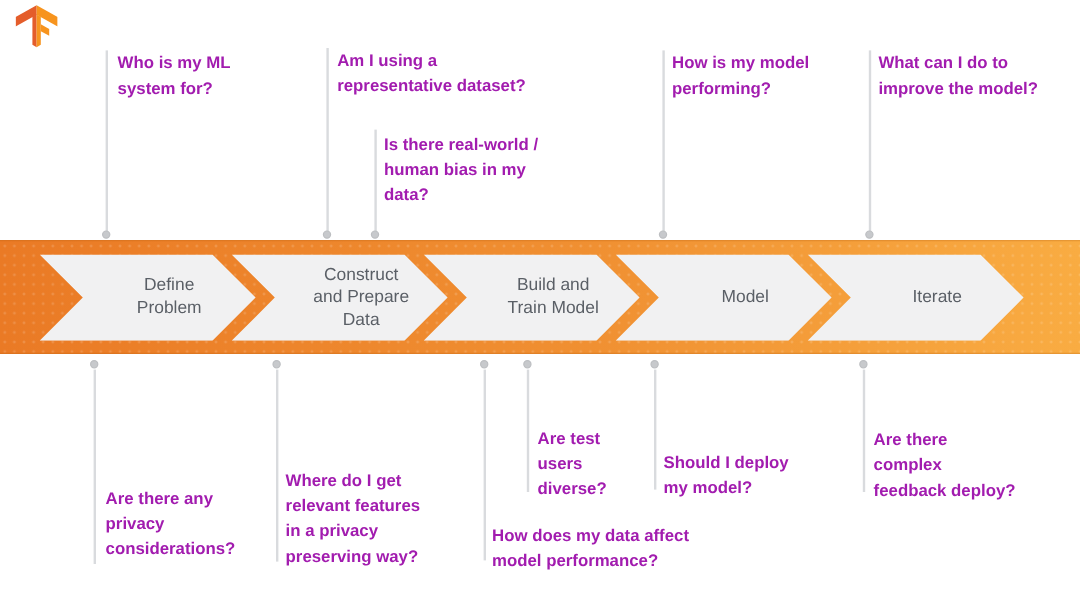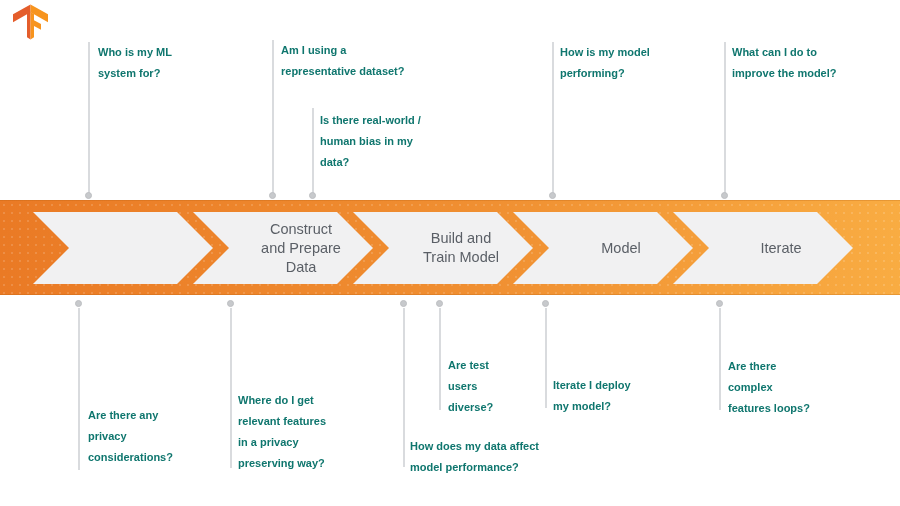--- a/index.html
+++ b/index.html
@@ -48,23 +48,23 @@
   }
 
   
   .vline { position: absolute; width: 2px; background: #D9DBDE; }
   .dot   { position: absolute; width: 7px; height: 7px; border-radius: 50%;
            background: #C7C9CC; border: 1px solid #BDBFC2; }
 
   
   .q {
     position: absolute;
-    font-size: 11px; line-height: 21px;
+    font-size: 14px; line-height: 21px;
     font-weight: bold;
-    color: #0f766e;
+    color: #a21caf;
     white-space: pre-line;
   }
 </style>
 </head>
 <body>
 
 <div class="canvas">
 
   <svg class="logo" viewBox="0 0 32 34">
     <polygon fill="#E45D2B" points="16,0 0,9 0,16.2 16,7.2"></polygon>
@@ -73,20 +73,22 @@
     <polygon fill="#F7941E" points="16,7 19.2,8.8 19.2,30 16,32"></polygon>
     <polygon fill="#F7941E" points="19.2,14.5 25.6,18 25.6,23.2 19.2,19.7"></polygon>
   </svg>
 
   <div class="band"></div>
 
   <div class="chev" style="left:33px">
     <svg width="182" height="72">
         <polygon points="0,0 144,0 180,36 144,72 0,72 36,36" fill="#F1F1F2"></polygon>
       </svg>
+    <div class="lbl">Define
+Problem</div>
   </div>
   <div class="chev" style="left:353px">
     <svg width="182" height="72">
         <polygon points="0,0 144,0 180,36 144,72 0,72 36,36" fill="#F1F1F2"></polygon>
       </svg>
     <div class="lbl">Build and
 Train Model</div>
   </div>
   <div class="chev" style="left:193px">
     <svg width="182" height="72">
@@ -148,21 +150,21 @@
   <div class="q" style="left:88px;  top:405px">Are there any
 privacy
 considerations?</div>
   <div class="q" style="left:238px; top:390px">Where do I get
 relevant features
 in a privacy
 preserving way?</div>
   <div class="q" style="left:448px; top:355px">Are test
 users
 diverse?</div>
-  <div class="q" style="left:553px; top:375px">Iterate I deploy
+  <div class="q" style="left:553px; top:375px">Should I deploy
 my model?</div>
   <div class="q" style="left:410px; top:436px">How does my data affect
 model performance?</div>
   <div class="q" style="left:728px; top:356px">Are there
 complex
-features loops?</div>
+feedback deploy?</div>
 
 </div>
 
 </body></html>

